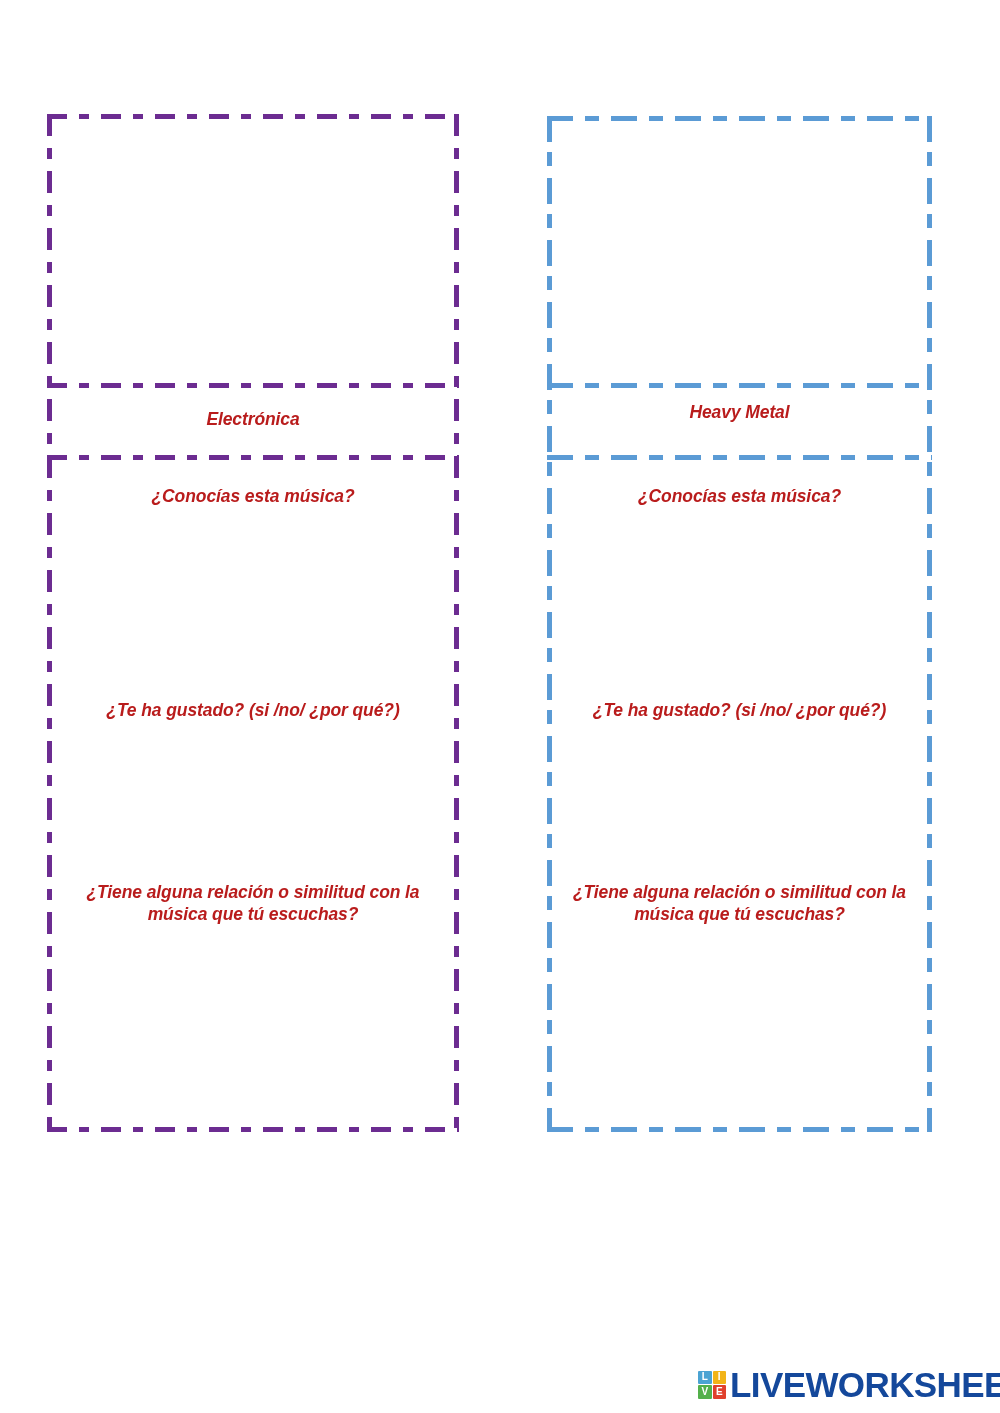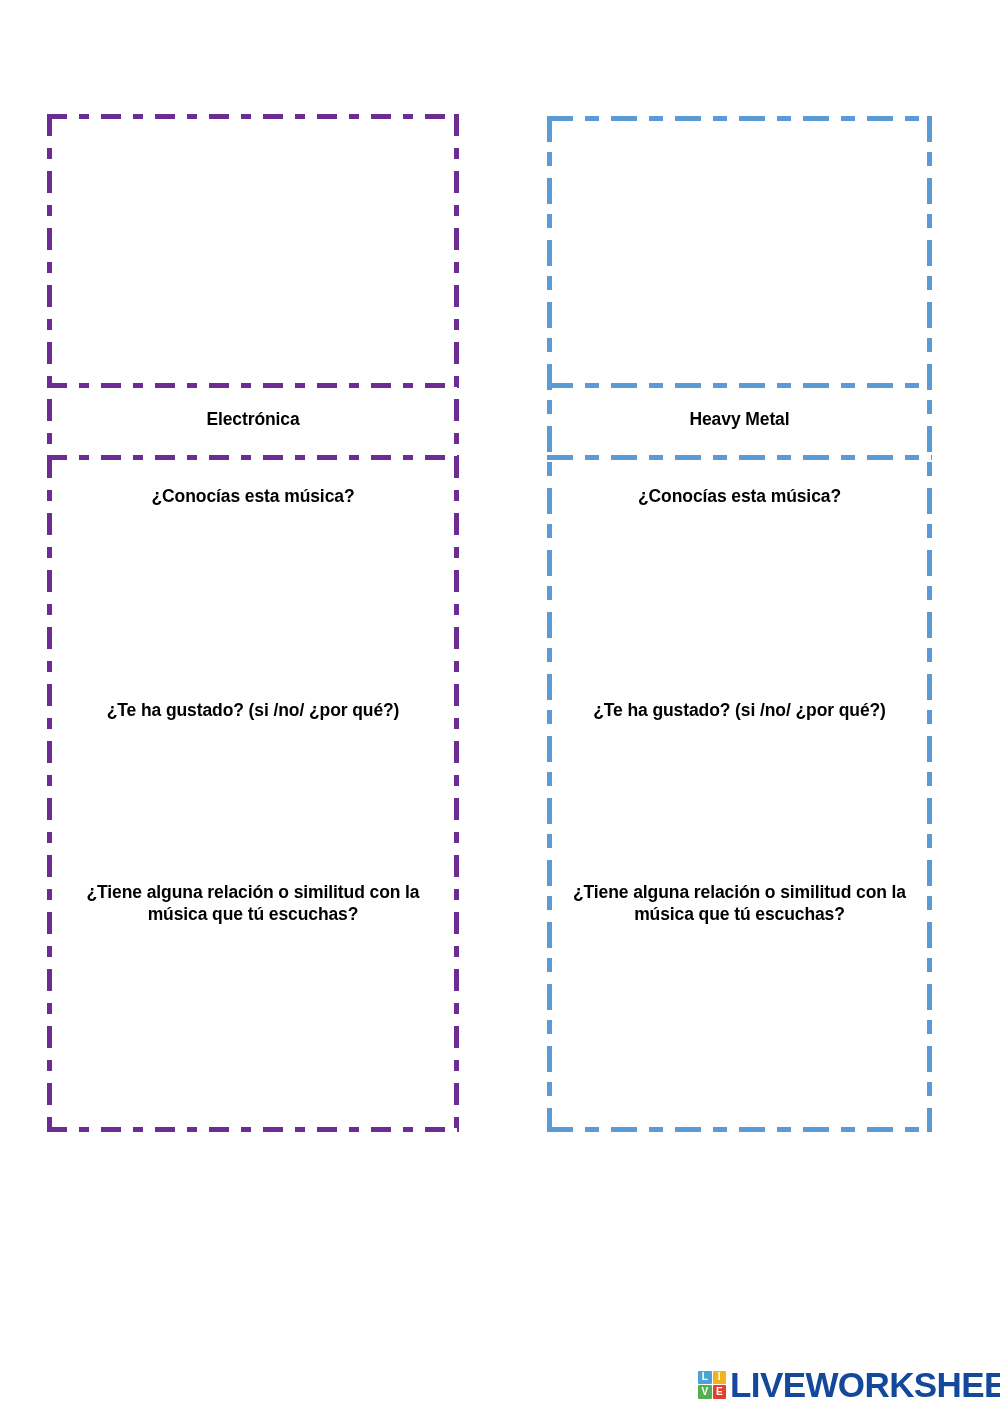--- a/index.html
+++ b/index.html
@@ -95,25 +95,26 @@
     left: 6px;
     right: 6px;
     display: flex;
     align-items: center;
     justify-content: center;
     text-align: center;
     box-sizing: border-box;
     padding: 0 8px;
   }
   .cell .txt {
-    color: #000000;
+    color: #b91c1c;
     font-weight: bold;
     font-size: 17.5px;
     line-height: 1.28;
     letter-spacing: -0.1px;
+    font-style: italic;
   }
   .cell.media .txt { font-size: 0; }
 
   
   .brand {
     position: absolute;
     display: flex;
     align-items: center;
     gap: 4px;
   }
@@ -197,21 +198,21 @@
     <div class="edge left"></div>
     <div class="edge right"></div>
 
     <div class="divider" style="top:267px;"></div>
     <div class="divider" style="top:339px;"></div>
 
     <div class="cell media" style="top:5px; height:262px;">
       <span class="txt"></span>
     </div>
 
-    <div class="cell" style="top:267px; height:72px;">
+    <div class="cell" style="top:260px; height:72px;">
       <span class="txt">Heavy Metal</span>
     </div>
 
     <div class="cell" style="top:344px; height:72px;">
       <span class="txt">¿Conocías esta música?</span>
     </div>
 
     <div class="cell" style="top:416px; height:160px;"></div>
 
     <div class="cell" style="top:558px; height:72px;">

